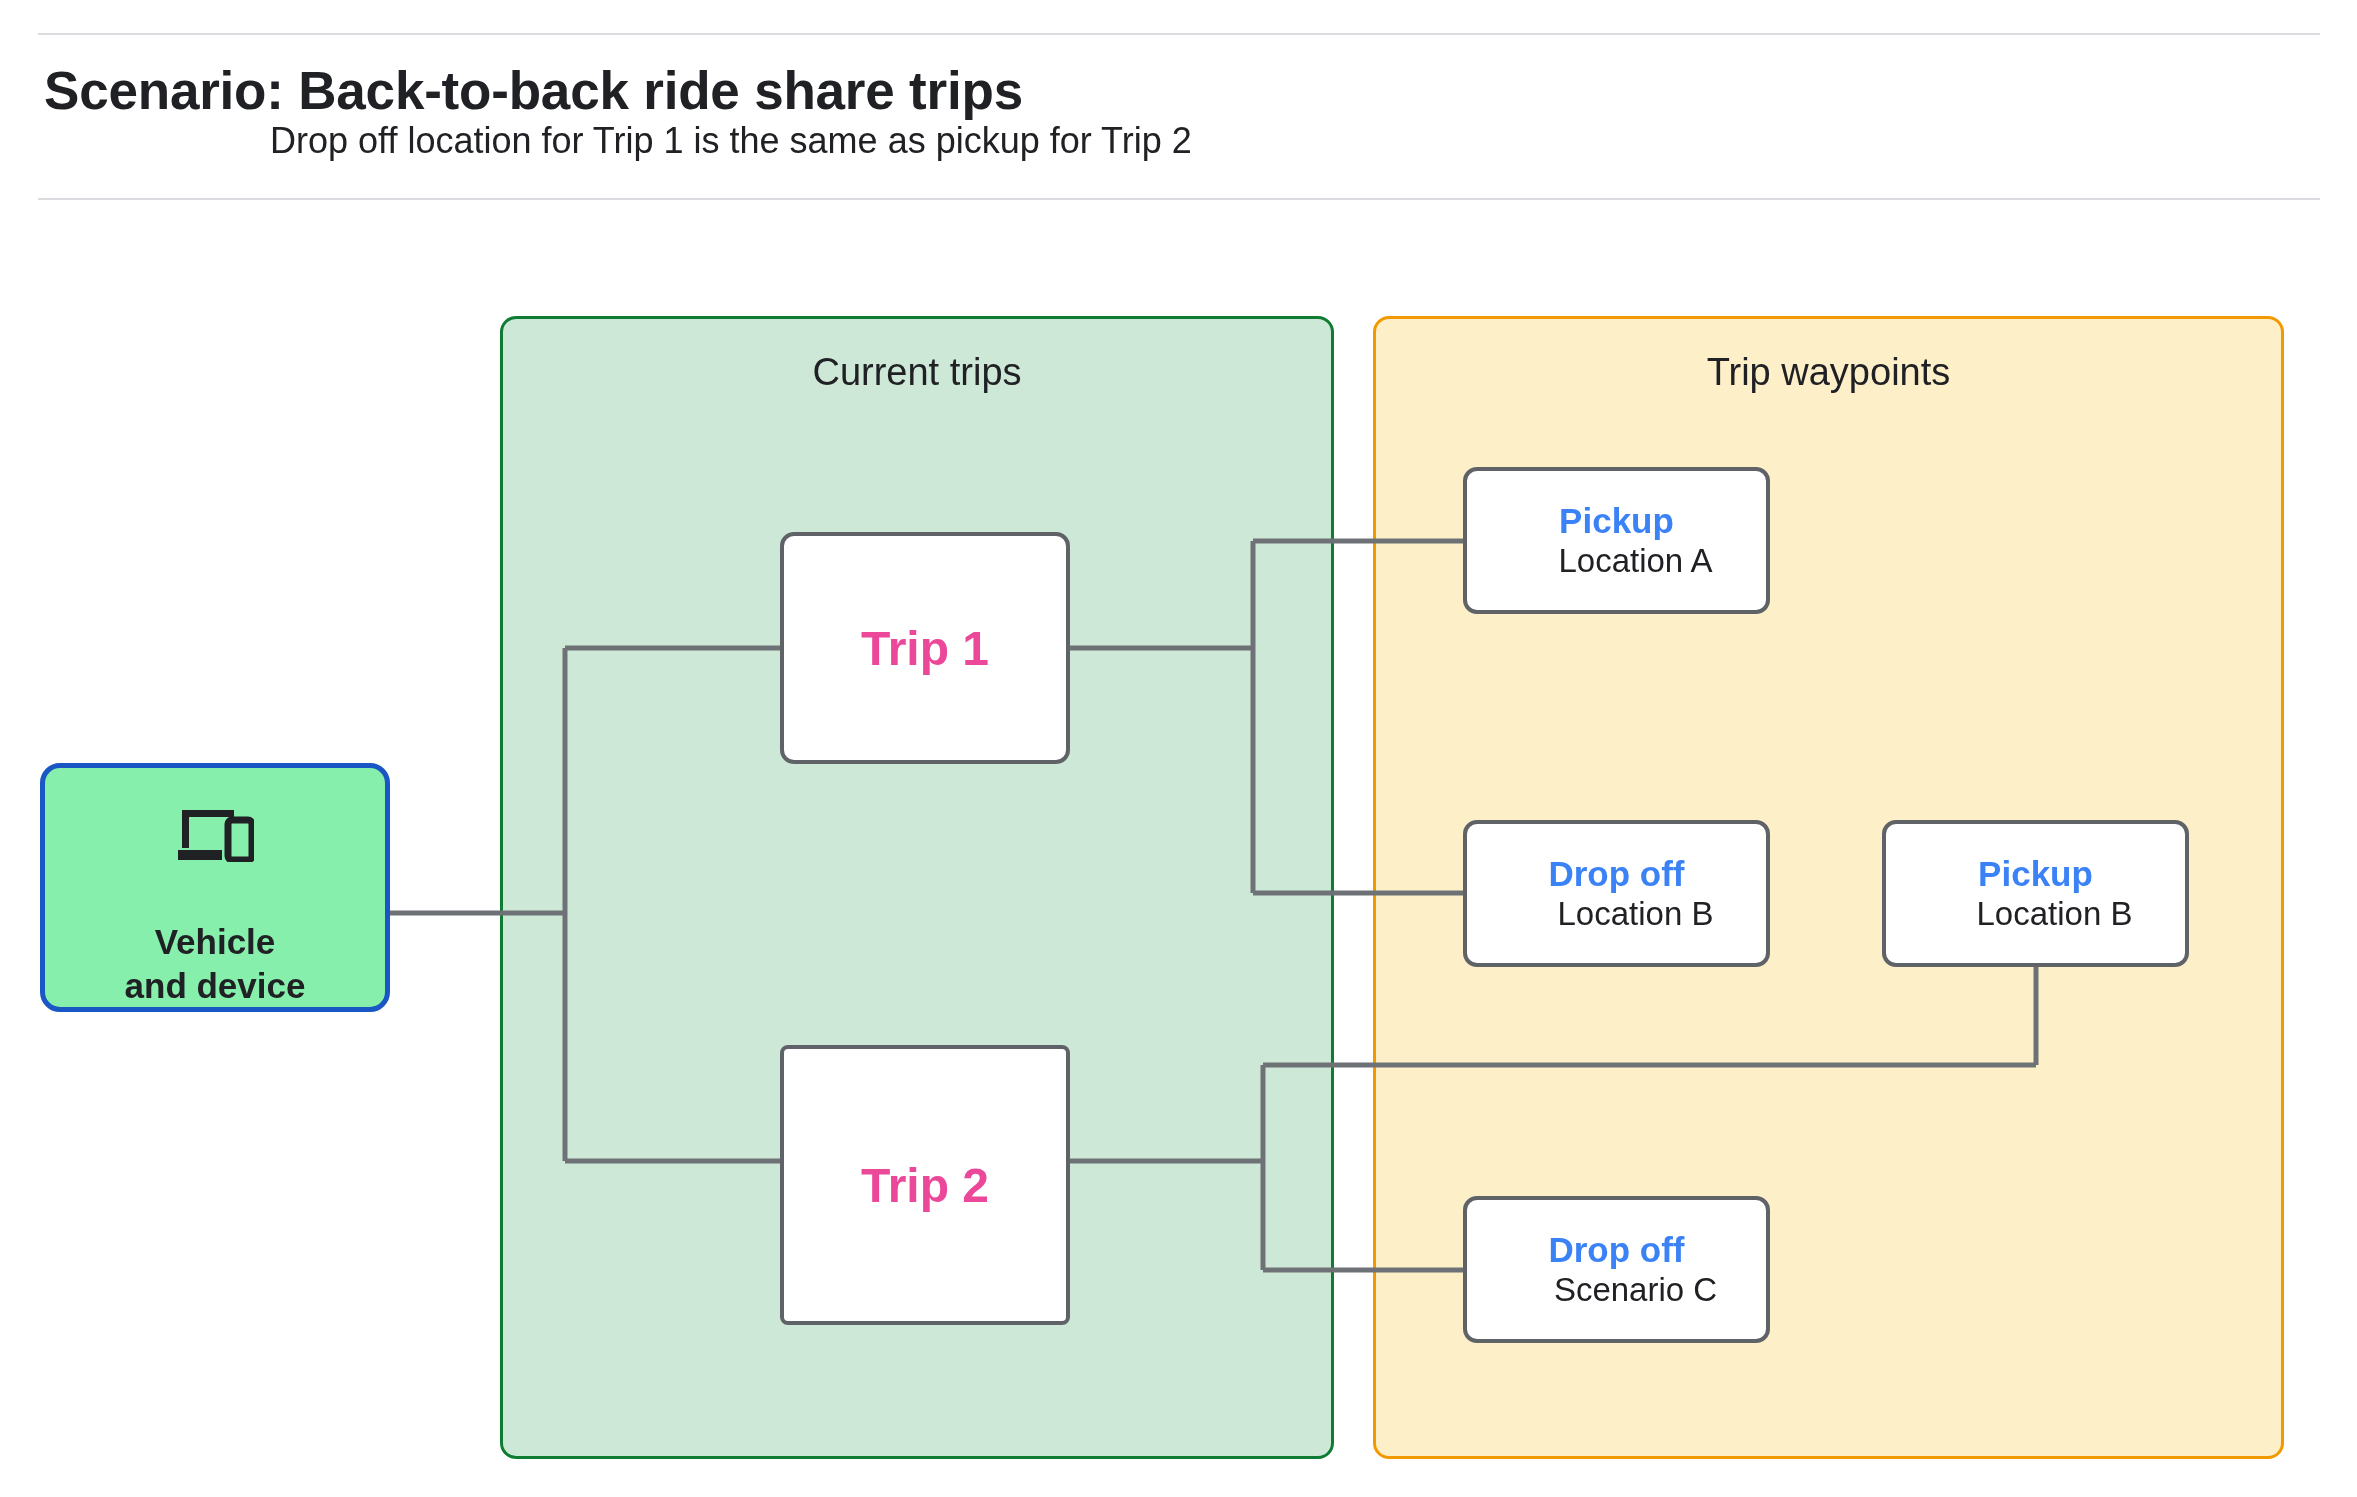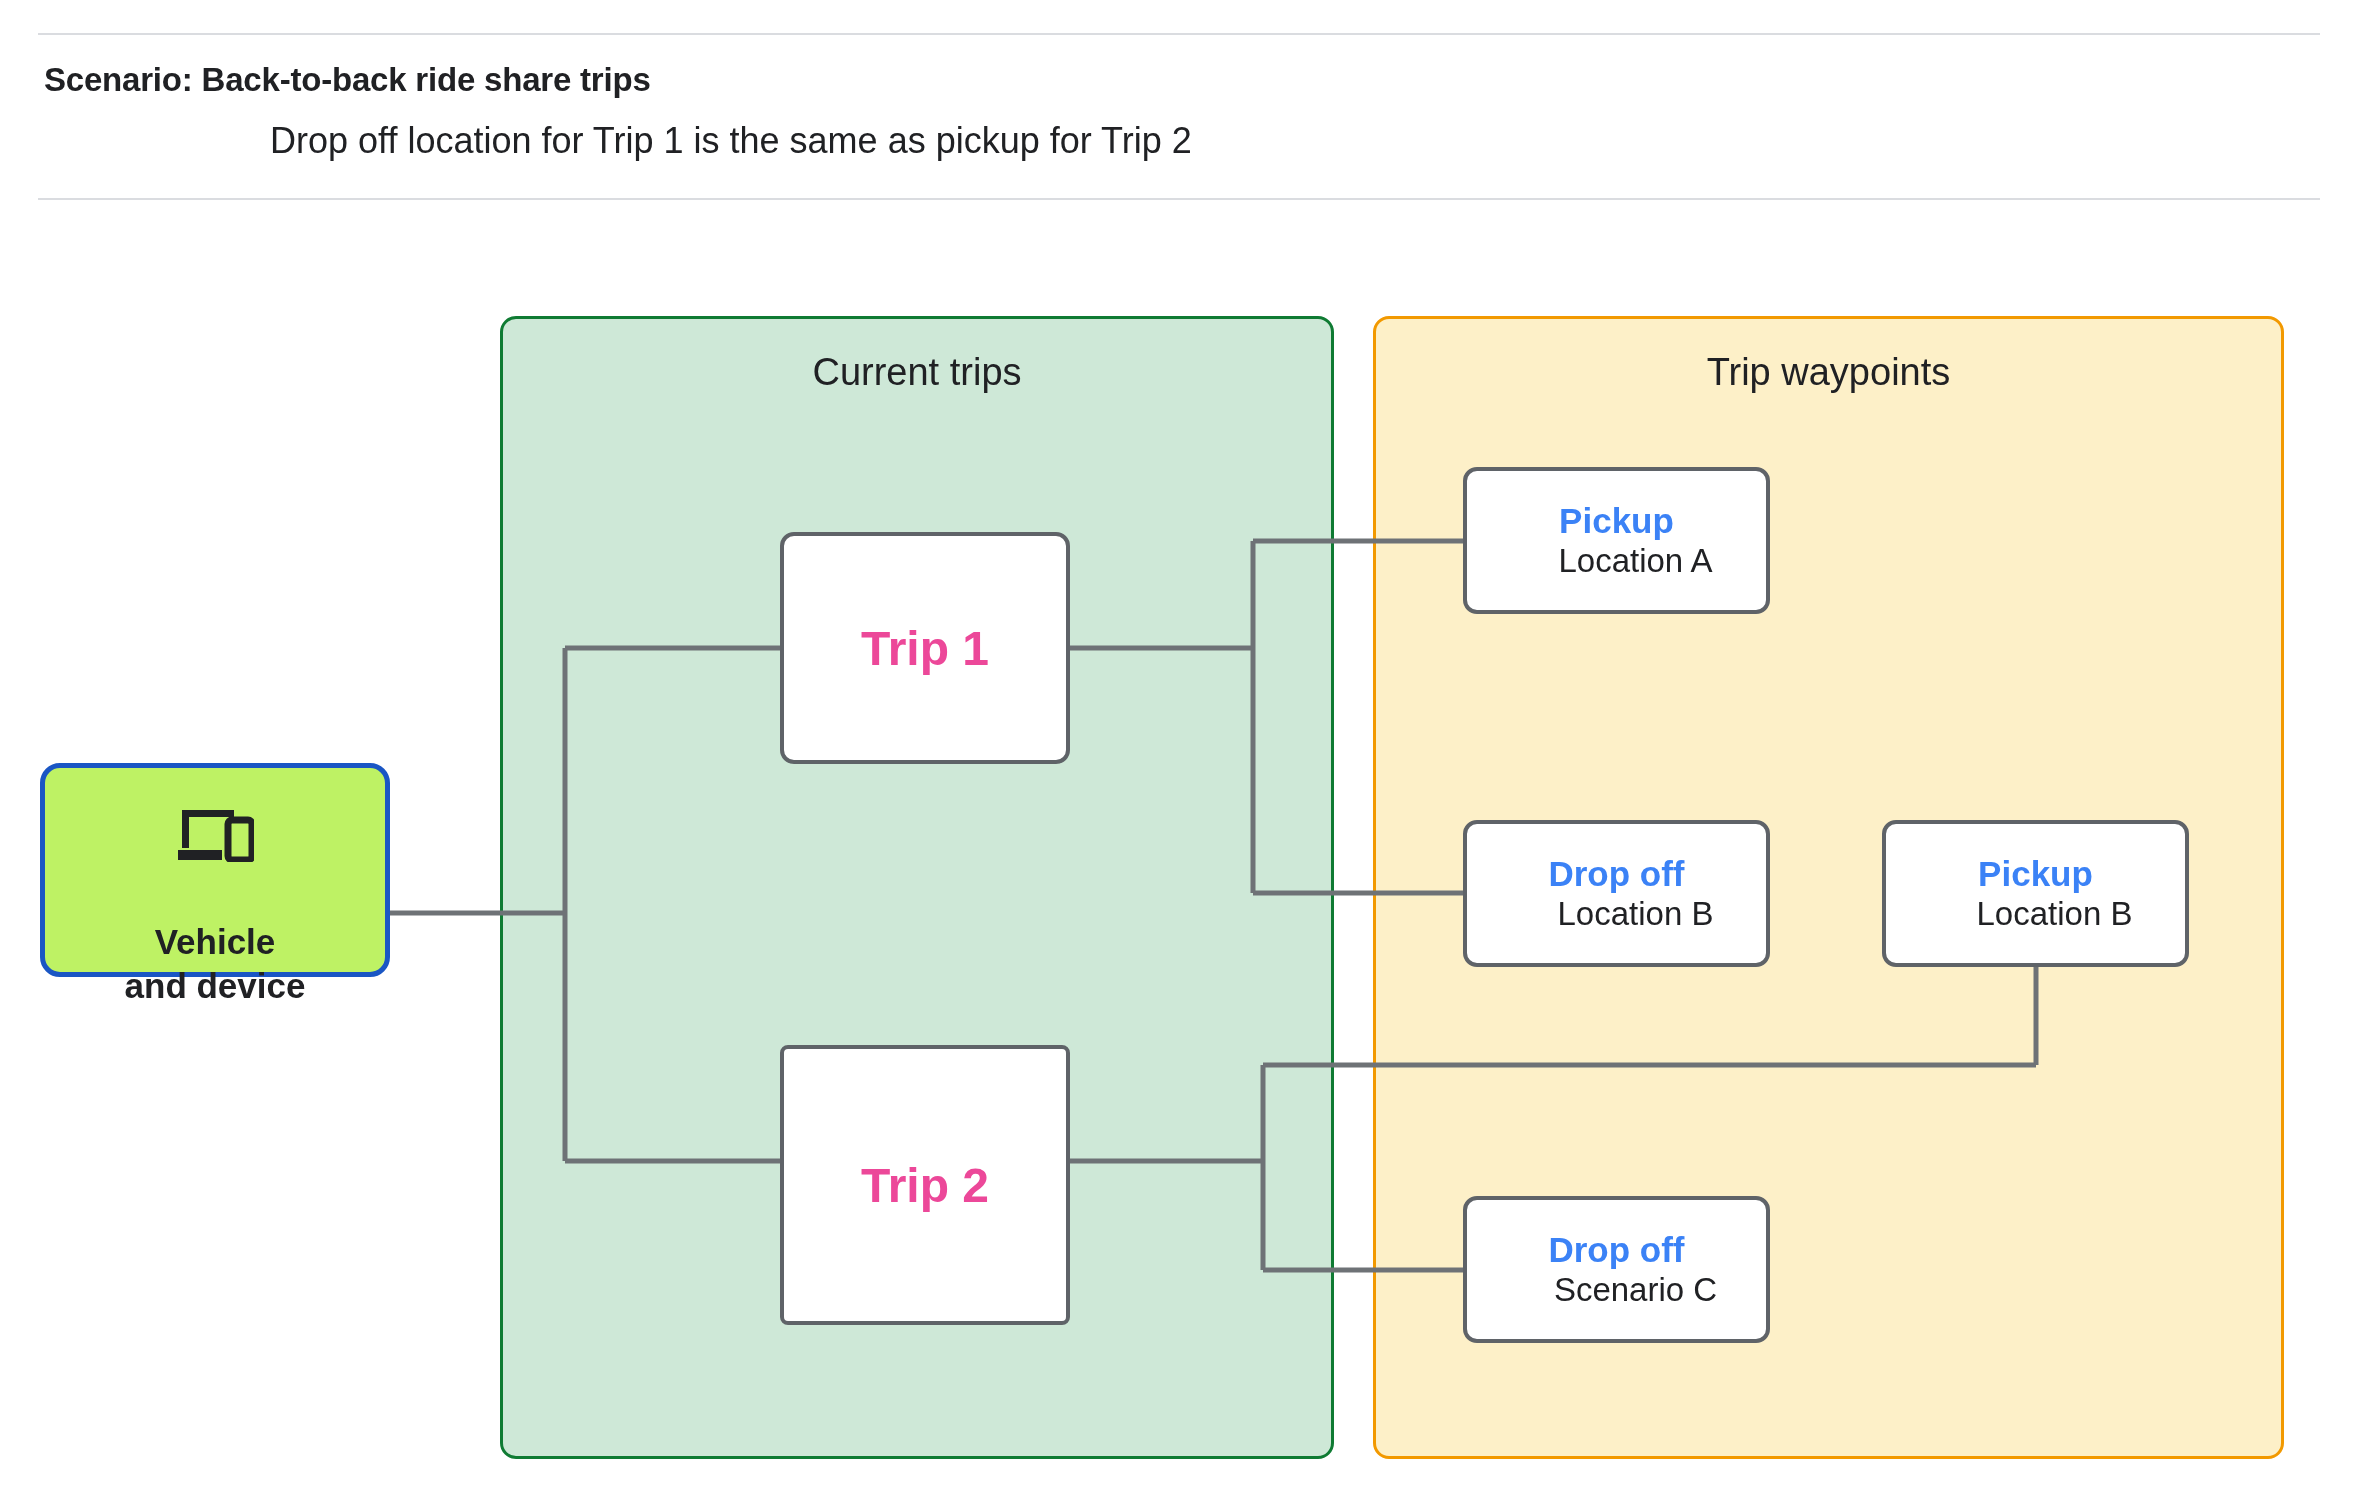--- a/index.html
+++ b/index.html
@@ -27,21 +27,21 @@
     height: 2px;
     background: #dadce0;
   }
   #rule-top  { top: 33px; }
   #rule-bot  { top: 198px; }
 
   #scenario-title {
     position: absolute;
     left: 44px;
     top: 63px;
-    font-size: 33px;
+    font-size: 53px;
     font-weight: 700;
     letter-spacing: -0.2px;
     white-space: nowrap;
     line-height: 1.05;
   }
   #scenario-subtitle {
     position: absolute;
     left: 250px;
     top: 122px;
     font-size: 36px;
@@ -108,22 +108,22 @@
   }
   .node-plain {
     font-size: 48px;
     font-weight: 700;
     color: #ec4899;
   }
 
   
   #node-vehicle {
     left: 40px; top: 763px;
-    width: 350px; height: 214px;
-    background: #bef264;
+    width: 350px; height: 249px;
+    background: #86efac;
     border: 5px solid #1a56c4;
     border-radius: 20px;
     justify-content: flex-start;
     padding-top: 38px;
   }
   #vehicle-icon { margin-bottom: 54px; }
   #vehicle-label {
     font-size: 35px;
     font-weight: 700;
     text-align: center;

